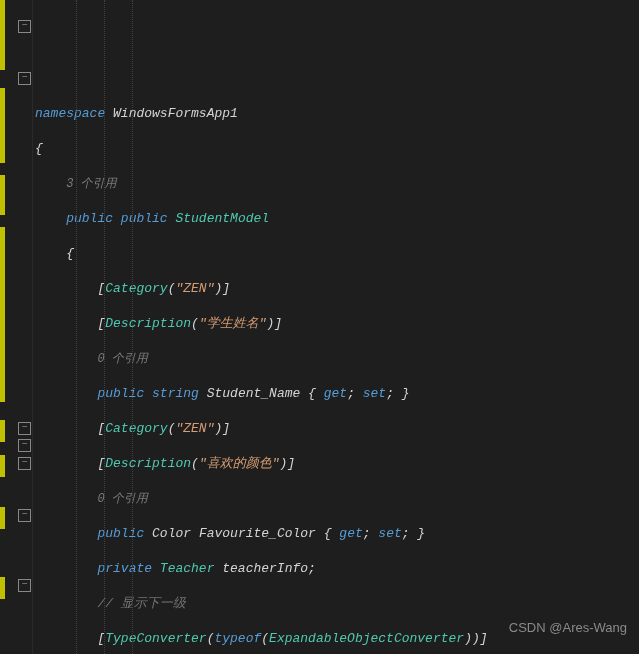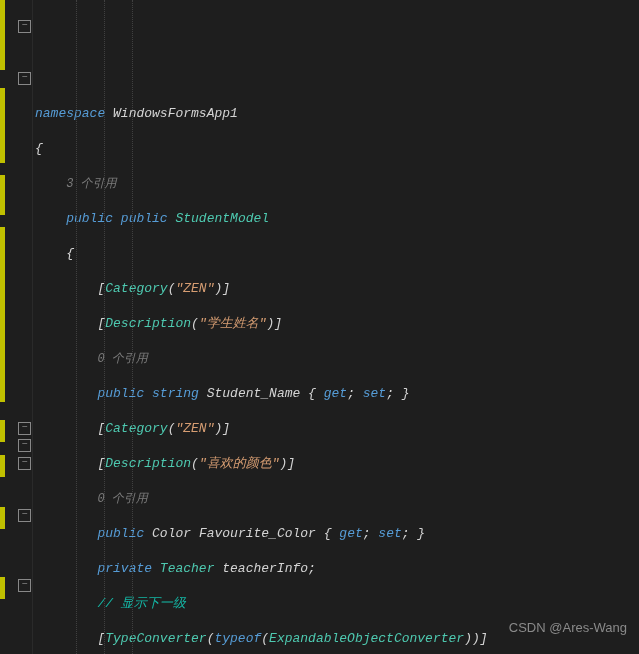--- a/index.html
+++ b/index.html
@@ -48,21 +48,21 @@
   .code {
     flex: 1;
     padding-left: 2px;
     white-space: pre;
     position: relative;
   }
   .line { height: 17.5px; font-style: italic; }
   .kw { color: #569cd6; }
   .cls { color: #4ec9b0; }
   .str { color: #d69d72; }
-  .cmt { color: #14b8a6; text-align: center; }
+  .cmt { color: #737373; text-align: center; }
   .ref { color: #7b7b7b; font-size: 12px; }
   .p { color: #d4d4d4; }
   .id { color: #d4d4d4; }
   .guide {
     position: absolute;
     top: 0;
     bottom: 0;
     width: 1px;
     border-left: 1px dotted #404040;
   }

